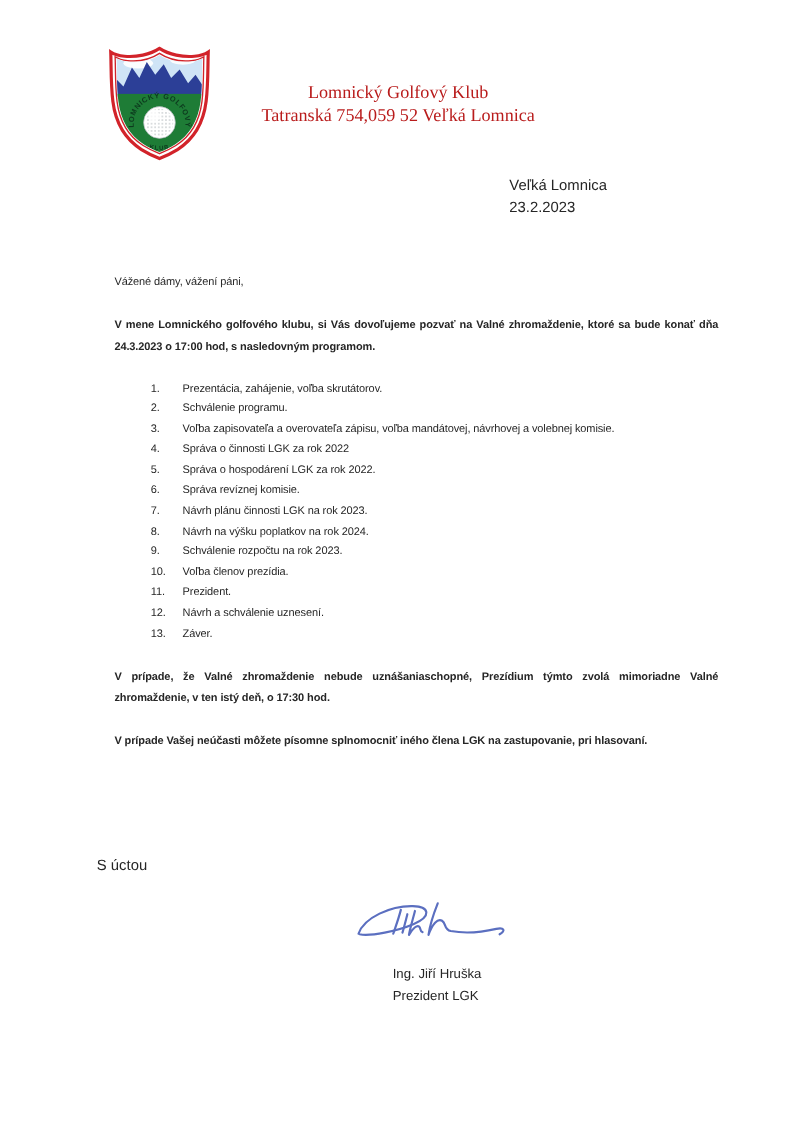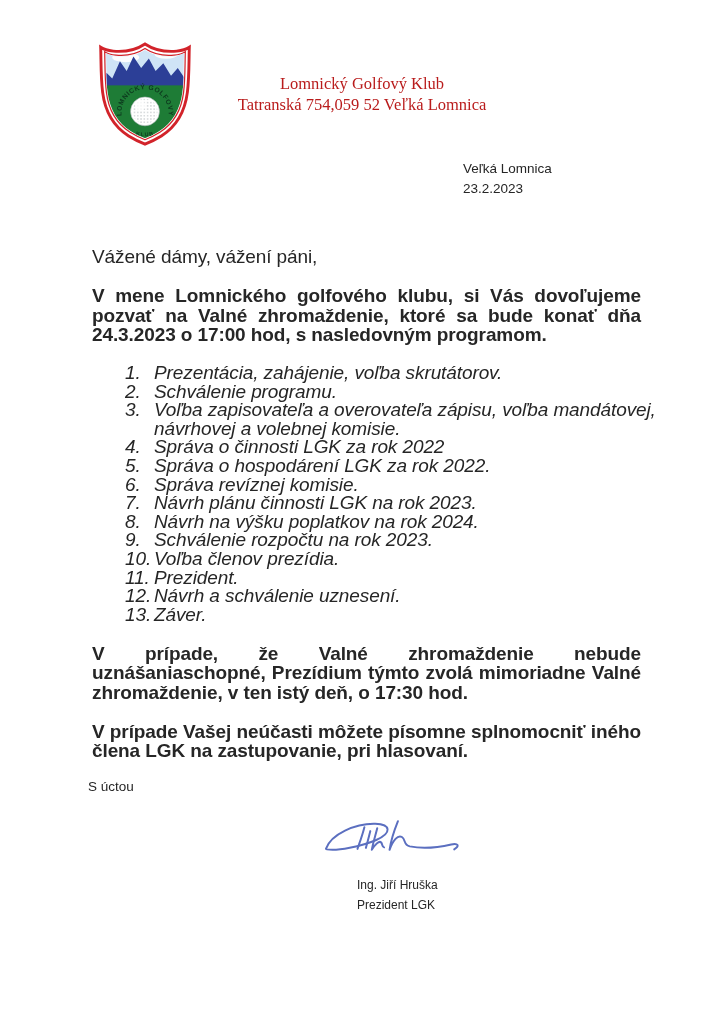--- a/index.html
+++ b/index.html
@@ -40,37 +40,36 @@
     position: absolute;
     left: 463px;
     top: 159px;
     font-size: 13.5px;
     line-height: 20px;
   }
 
   
   .letter-body {
     position: absolute;
-    left: 92px;
+    left: 104px;
     top: 247px;
     width: 549px;
-    font-size: 19px;
+    font-size: 10px;
     line-height: 19.5px;
     letter-spacing: -0.1px;
   }
   .letter-body p.gap { margin-top: 19.5px; }
   .just { text-align: justify; font-weight: bold; }
 
   ol.agenda {
     margin-top: 19.5px;
     list-style: none;
     counter-reset: agenda;
     width: 610px;
     line-height: 18.6px;
-    font-style: italic;
   }
   ol.agenda li {
     position: relative;
     padding-left: 62px;
     counter-increment: agenda;
   }
   ol.agenda li::before {
     content: counter(agenda) ".";
     position: absolute;
     left: 33px;

